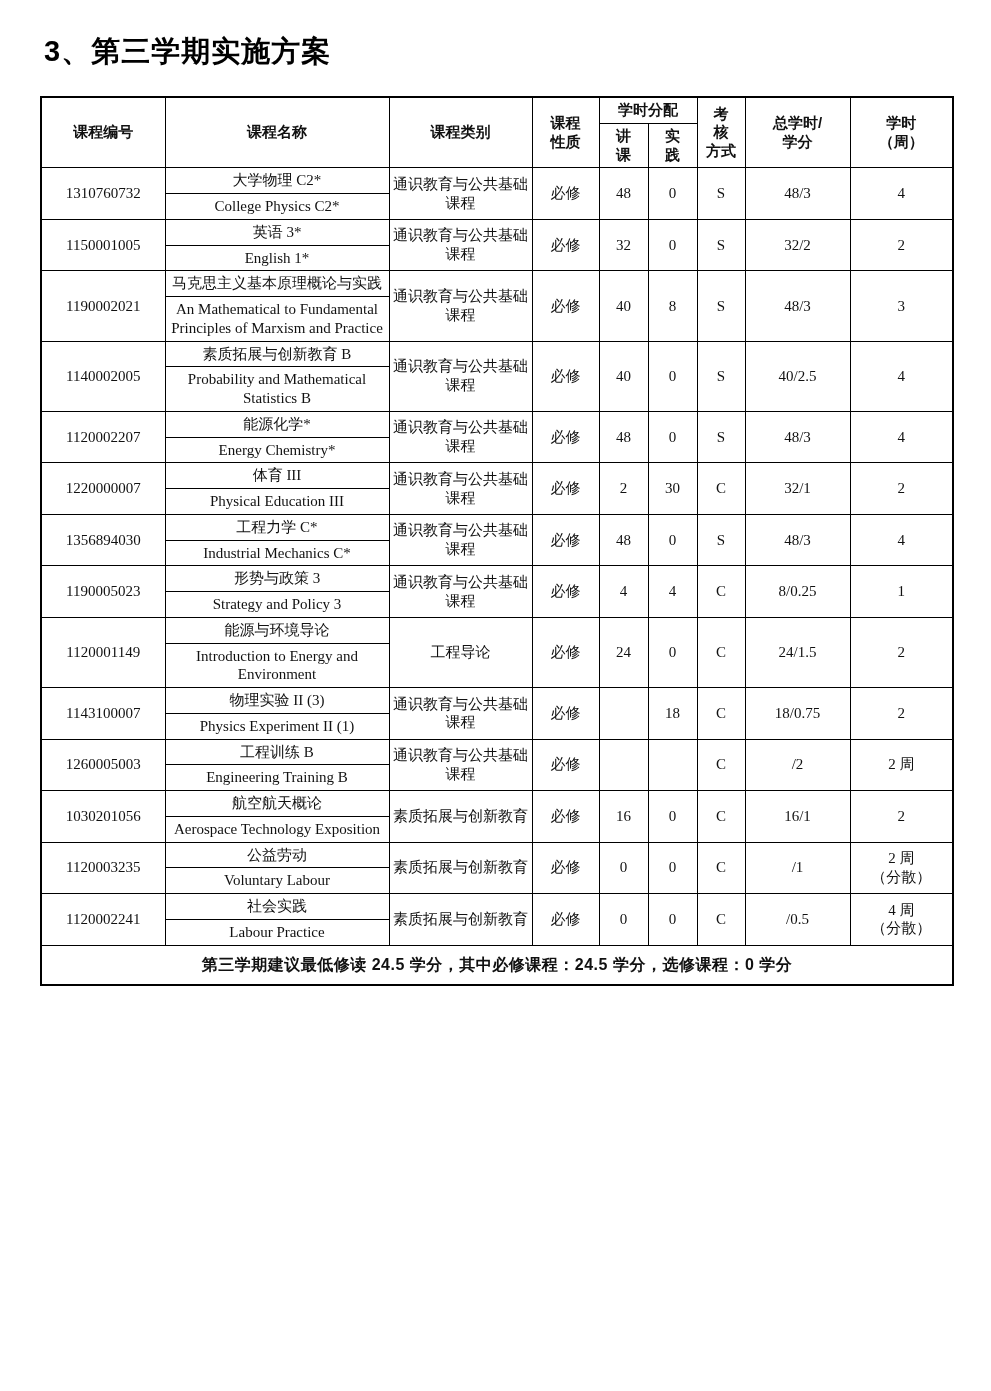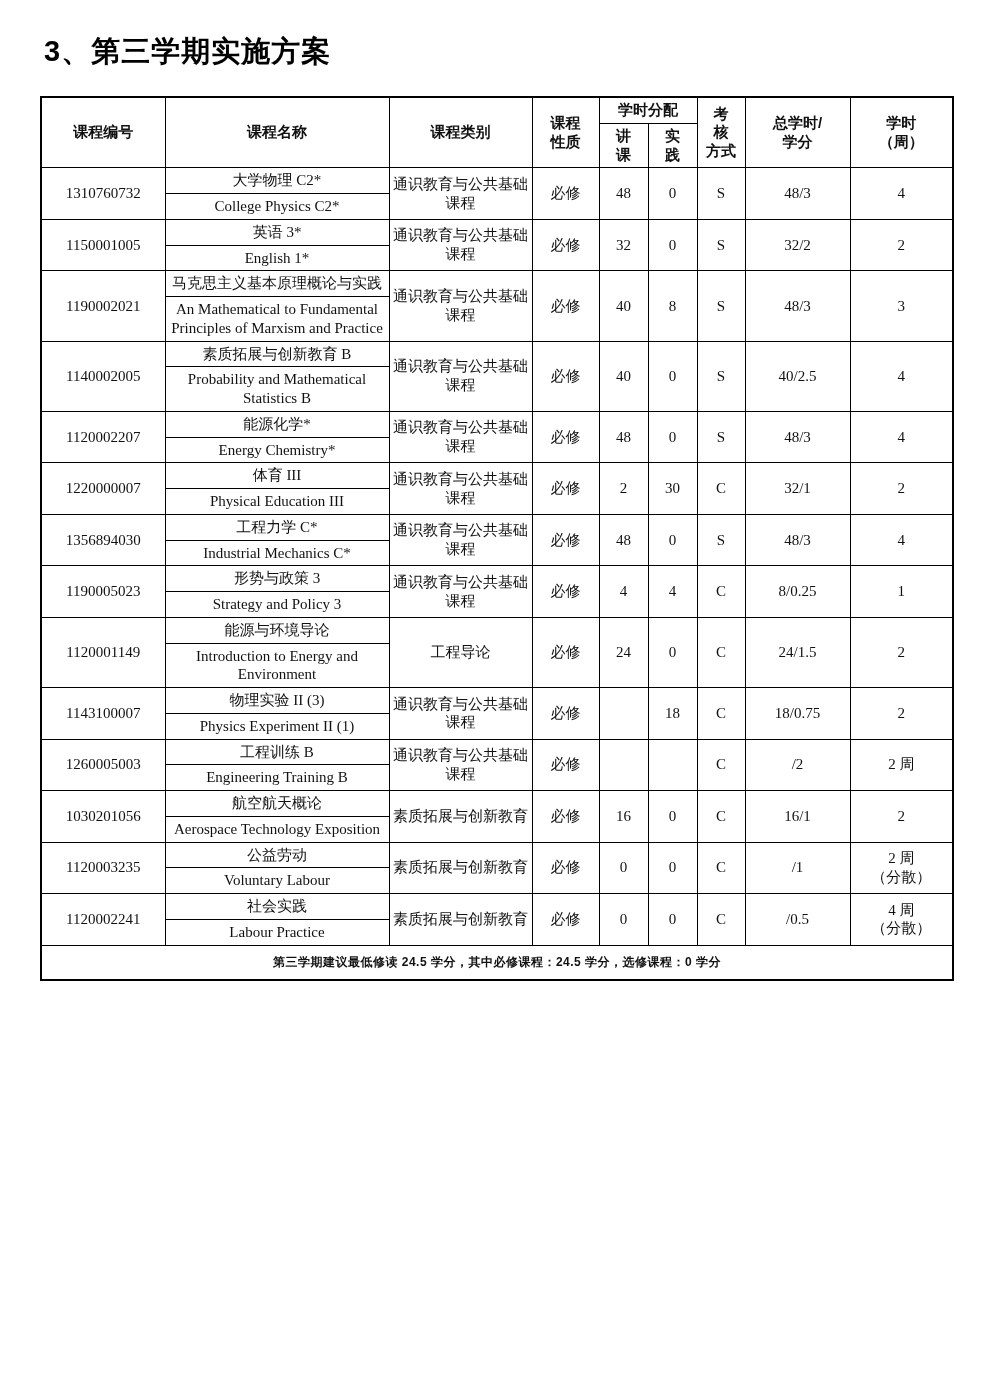--- a/index.html
+++ b/index.html
@@ -84,21 +84,21 @@
   }
   td.cell-prop, td.cell-exam, td.cell-num, td.cell-total, td.cell-weekly {
     font-size: 15px;
   }
   td.cell-weekly {
     line-height: 1.3;
   }
   tfoot td.summary {
     font-family: "Liberation Sans", "DejaVu Sans", sans-serif;
     font-weight: bold;
-    font-size: 12px;
+    font-size: 16px;
     padding: 9px 4px;
     letter-spacing: 0.5px;
   }
 </style>
 </head>
 <body>
 
 <div class="page">
 
   <div class="doc-heading">3、第三学期实施方案</div>

